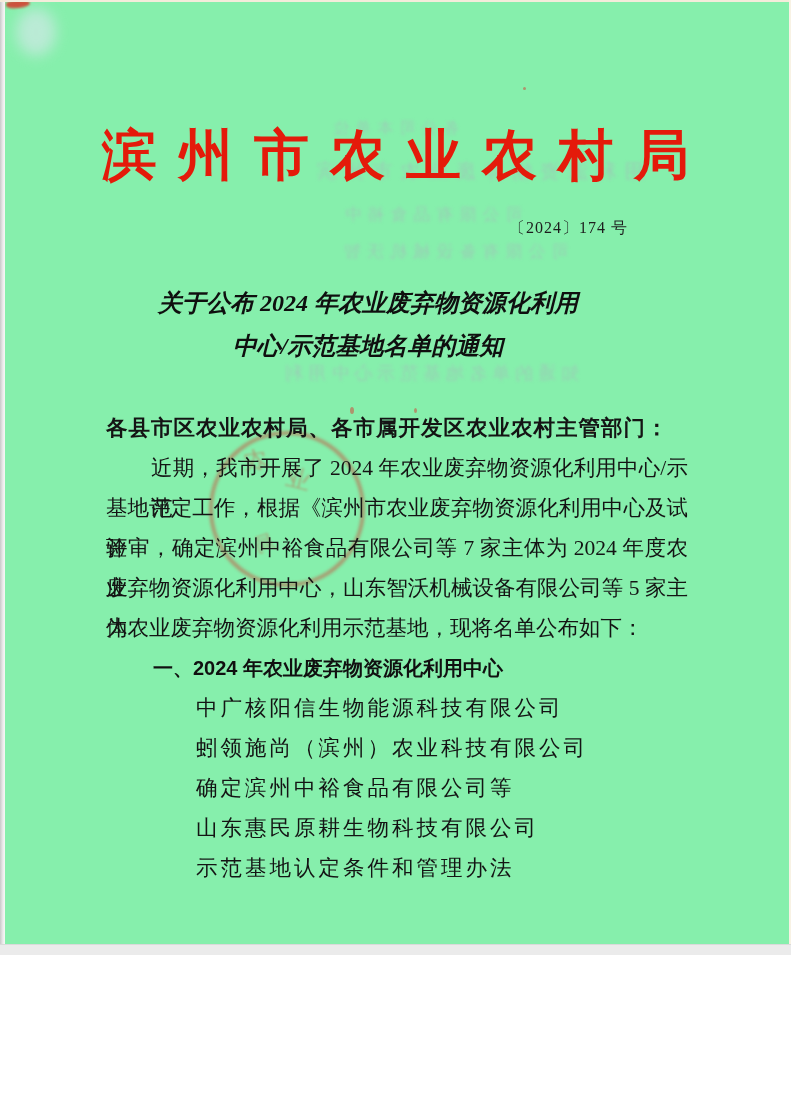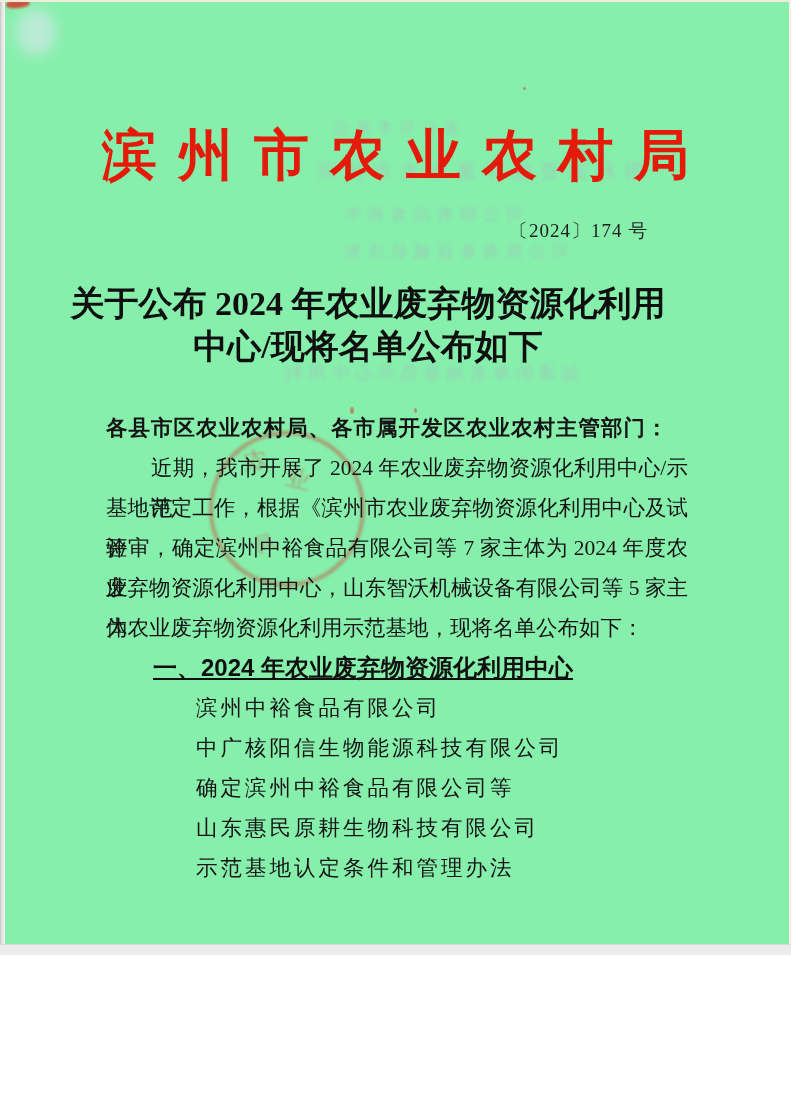--- a/index.html
+++ b/index.html
@@ -38,46 +38,46 @@
   .ghost.g2{left:308px;top:158px;font-size:20px;letter-spacing:8px;}
   .ghost.g3{left:338px;top:203px;font-size:17px;}
   .ghost.g4{left:338px;top:240px;font-size:17px;}
   .ghost.g5{left:280px;top:361px;font-size:18px;letter-spacing:5px;}
 
   
   .issuer{position:absolute;left:0;top:126px;width:791px;
     text-align:center;font-size:55px;line-height:60px;font-weight:bold;
     color:#e41a0a;letter-spacing:21px;padding-left:21px;box-sizing:border-box;
     z-index:3;}
-  .doc-number{position:absolute;left:509px;top:218px;font-size:19px;
+  .doc-number{position:absolute;left:509px;top:218px;font-size:16px;
     letter-spacing:1px;color:#1d1d1d;z-index:3;}
 
   
   .title{position:absolute;left:28px;top:282px;width:680px;text-align:center;
-    font-weight:bold;font-size:34px;line-height:43px;color:#0f0f0f;z-index:3;}
+    font-weight:bold;font-size:24px;line-height:43px;color:#0f0f0f;z-index:3;font-style:italic;}
 
   
   .seal{position:absolute;left:209px;top:431px;width:148px;height:148px;
     border:4px solid rgba(208,58,44,.45);border-radius:50%;
     filter:blur(1.6px);z-index:1;}
   .seal-glyph{position:absolute;color:#cf4134;opacity:.4;filter:blur(1.1px);
     transform:scaleX(-1) rotate(8deg);font-size:24px;z-index:1;}
   .seal-glyph.a{left:243px;top:444px;}
   .seal-glyph.b{left:286px;top:463px;transform:scaleX(-1) rotate(-14deg);}
   .seal-glyph.c{left:255px;top:530px;transform:scaleX(-1) rotate(20deg);font-size:20px;}
 
   
   .body-col{position:absolute;left:106px;top:408px;width:582px;z-index:2;
     font-size:21.5px;color:#141414;}
   .bline{height:40px;line-height:40px;}
   .just{text-align:justify;text-align-last:justify;}
   .indent{padding-left:45px;box-sizing:border-box;}
   .salutation{letter-spacing:1px;font-weight:bold;}
   .sec-heading{font-family:"Liberation Sans","DejaVu Sans",sans-serif;
-    font-weight:bold;font-size:24px;padding-left:47px;color:#101010;text-decoration:underline;}
+    font-weight:bold;font-size:20px;padding-left:47px;color:#101010;}
   .list-item{padding-left:90px;letter-spacing:3px;}
 
   .page-number{position:absolute;left:630px;top:1026px;width:100px;
     text-align:center;font-size:17px;letter-spacing:3px;color:#2a2a2a;z-index:2;}
 </style>
 </head>
 <body>
 
 <div class="page">
 
@@ -98,35 +98,35 @@
   <span class="seal-glyph a">农</span>
   <span class="seal-glyph b">业</span>
   <span class="seal-glyph c">局</span>
 
   <div class="issuer">滨州市农业农村局</div>
 
   <div class="doc-number">〔2024〕174 号</div>
 
   <div class="title">
     <div>关于公布 2024 年农业废弃物资源化利用</div>
-    <div>中心/现将名单公布如下</div>
+    <div>中心/示范基地名单的通知</div>
   </div>
 
   <div class="body-col">
     <div class="bline salutation">各县市区农业农村局、各市属开发区农业农村主管部门：</div>
     <div class="bline just indent">近期，我市开展了 2024 年农业废弃物资源化利用中心/示范</div>
     <div class="bline just">基地评定工作，根据《滨州市农业废弃物资源化利用中心及试验</div>
     <div class="bline just">评审，确定滨州中裕食品有限公司等 7 家主体为 2024 年度农业</div>
     <div class="bline just">废弃物资源化利用中心，山东智沃机械设备有限公司等 5 家主体</div>
     <div class="bline">为农业废弃物资源化利用示范基地，现将名单公布如下：</div>
 
     <div class="bline sec-heading">一、2024 年农业废弃物资源化利用中心</div>
 
-    <div class="bline list-item">滨州中裕食品有限公司</div>
     <div class="bline list-item">中广核阳信生物能源科技有限公司</div>
+    <div class="bline list-item">蚓领施尚（滨州）农业科技有限公司</div>
     <div class="bline list-item">确定滨州中裕食品有限公司等</div>
     <div class="bline list-item">山东惠民原耕生物科技有限公司</div>
     <div class="bline list-item">示范基地认定条件和管理办法</div>
   </div>
 
   <div class="page-number">- 1 -</div>
 
   <div class="edge-left"></div>
   <div class="edge-top"></div>
   <div class="edge-right"></div>

